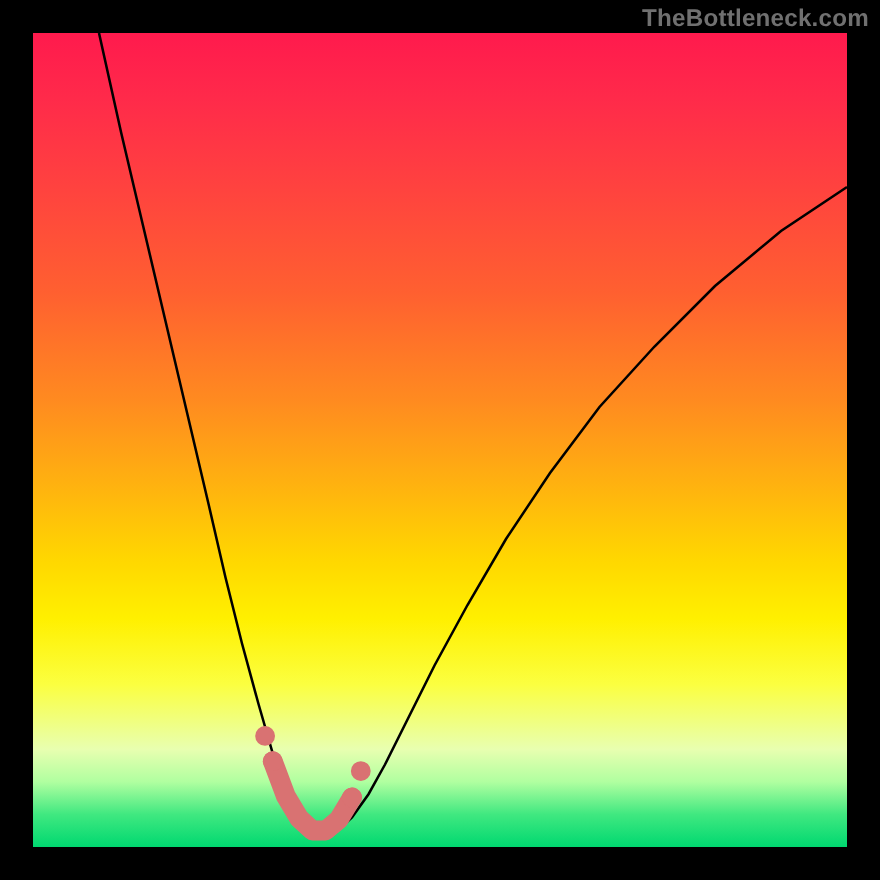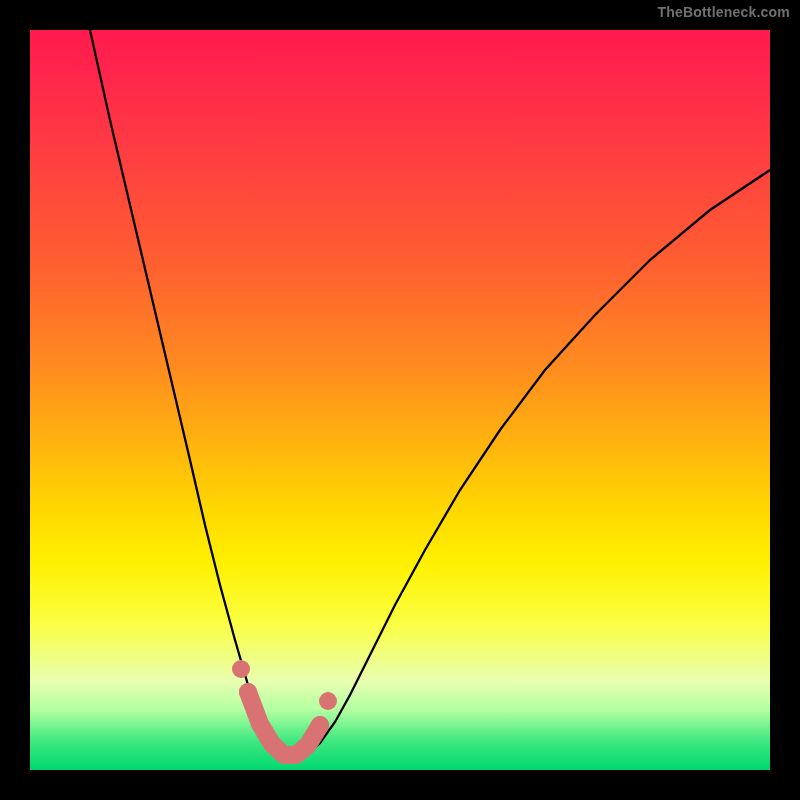--- a/index.html
+++ b/index.html
@@ -40,21 +40,21 @@
       #b0ffa0 92%,
       #40e880 96%,
       #00d870 100%
     );
   }
   .watermark {
     position: absolute;
     top: 4px;
     right: 10px;
     color: #707070;
-    font-size: 14px;
+    font-size: 22px;
     font-weight: 600;
     letter-spacing: 0.2px;
     user-select: none;
   }
   svg.curves {
     position: absolute;
     left: 0;
     top: 0;
     width: 740px;
     height: 740px;

